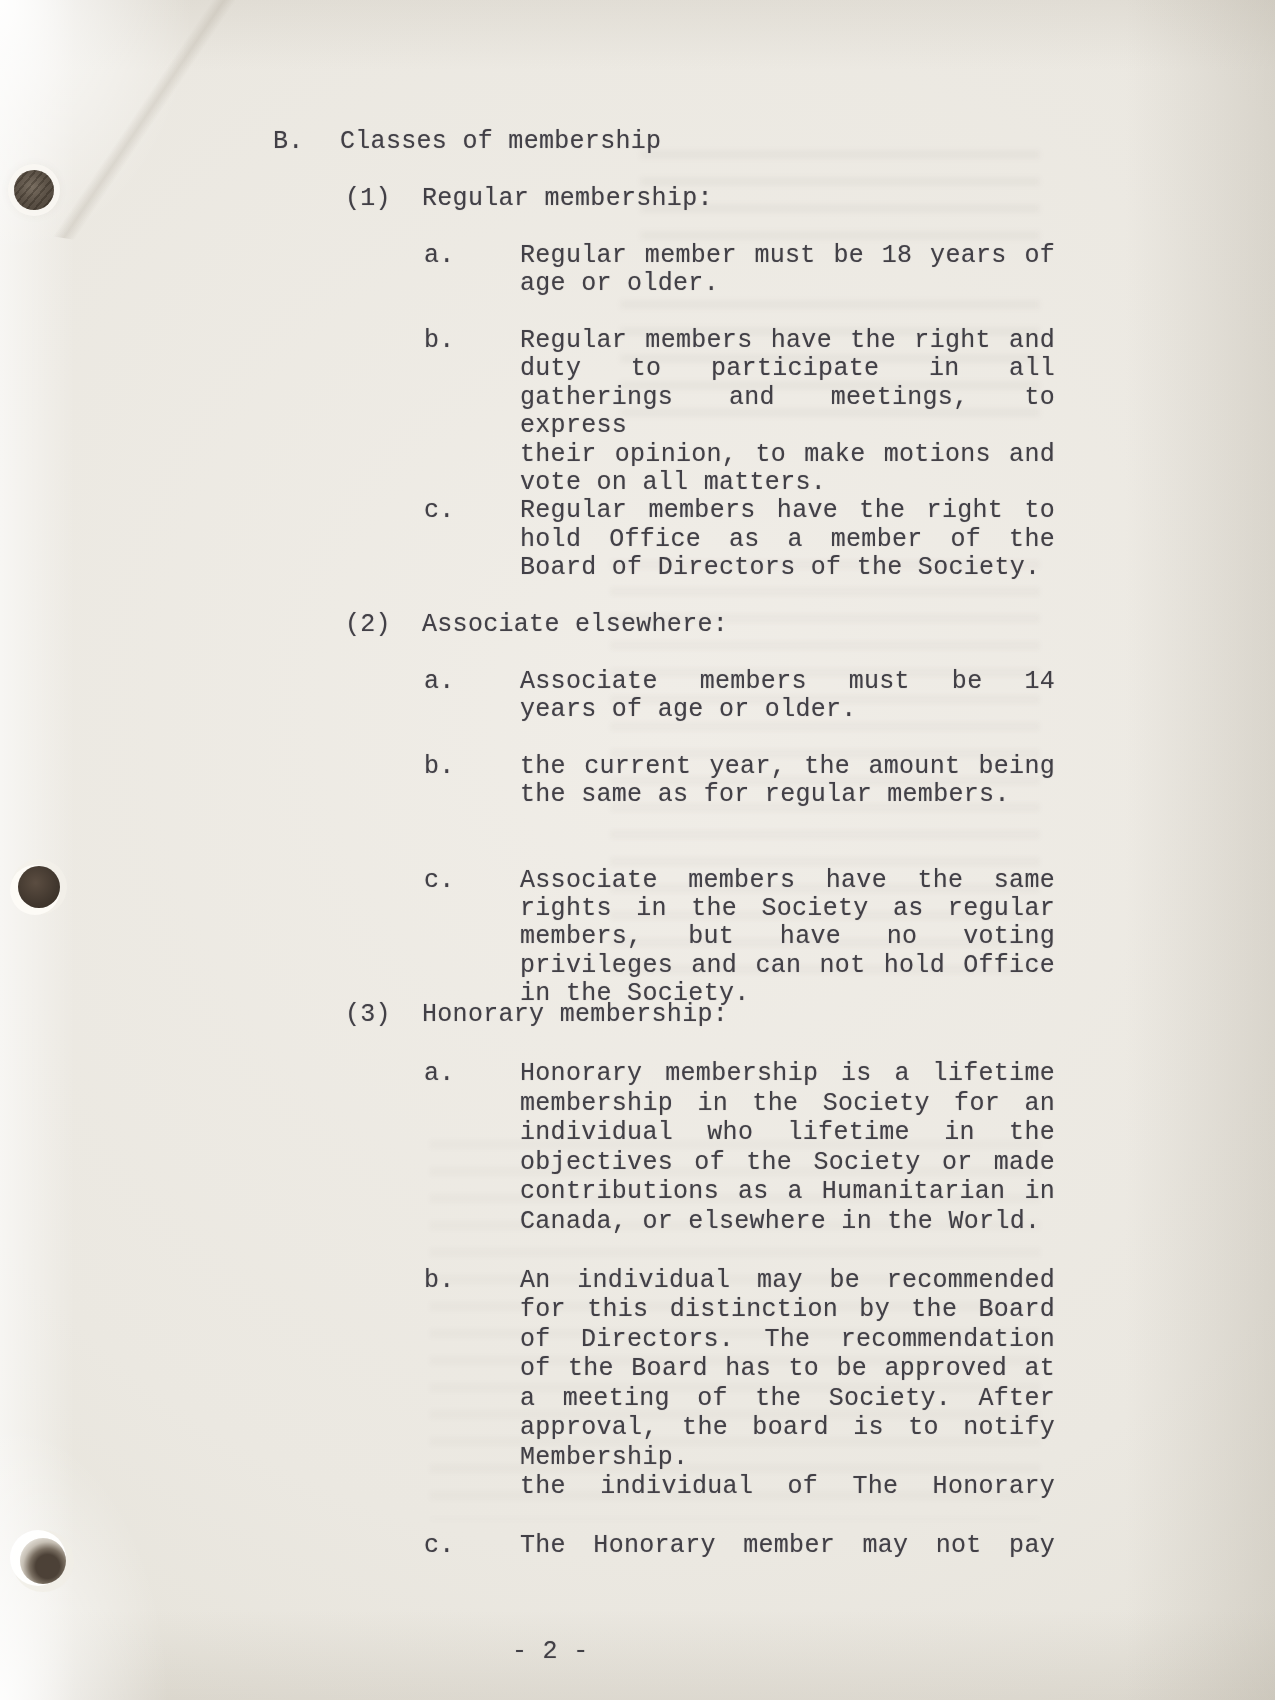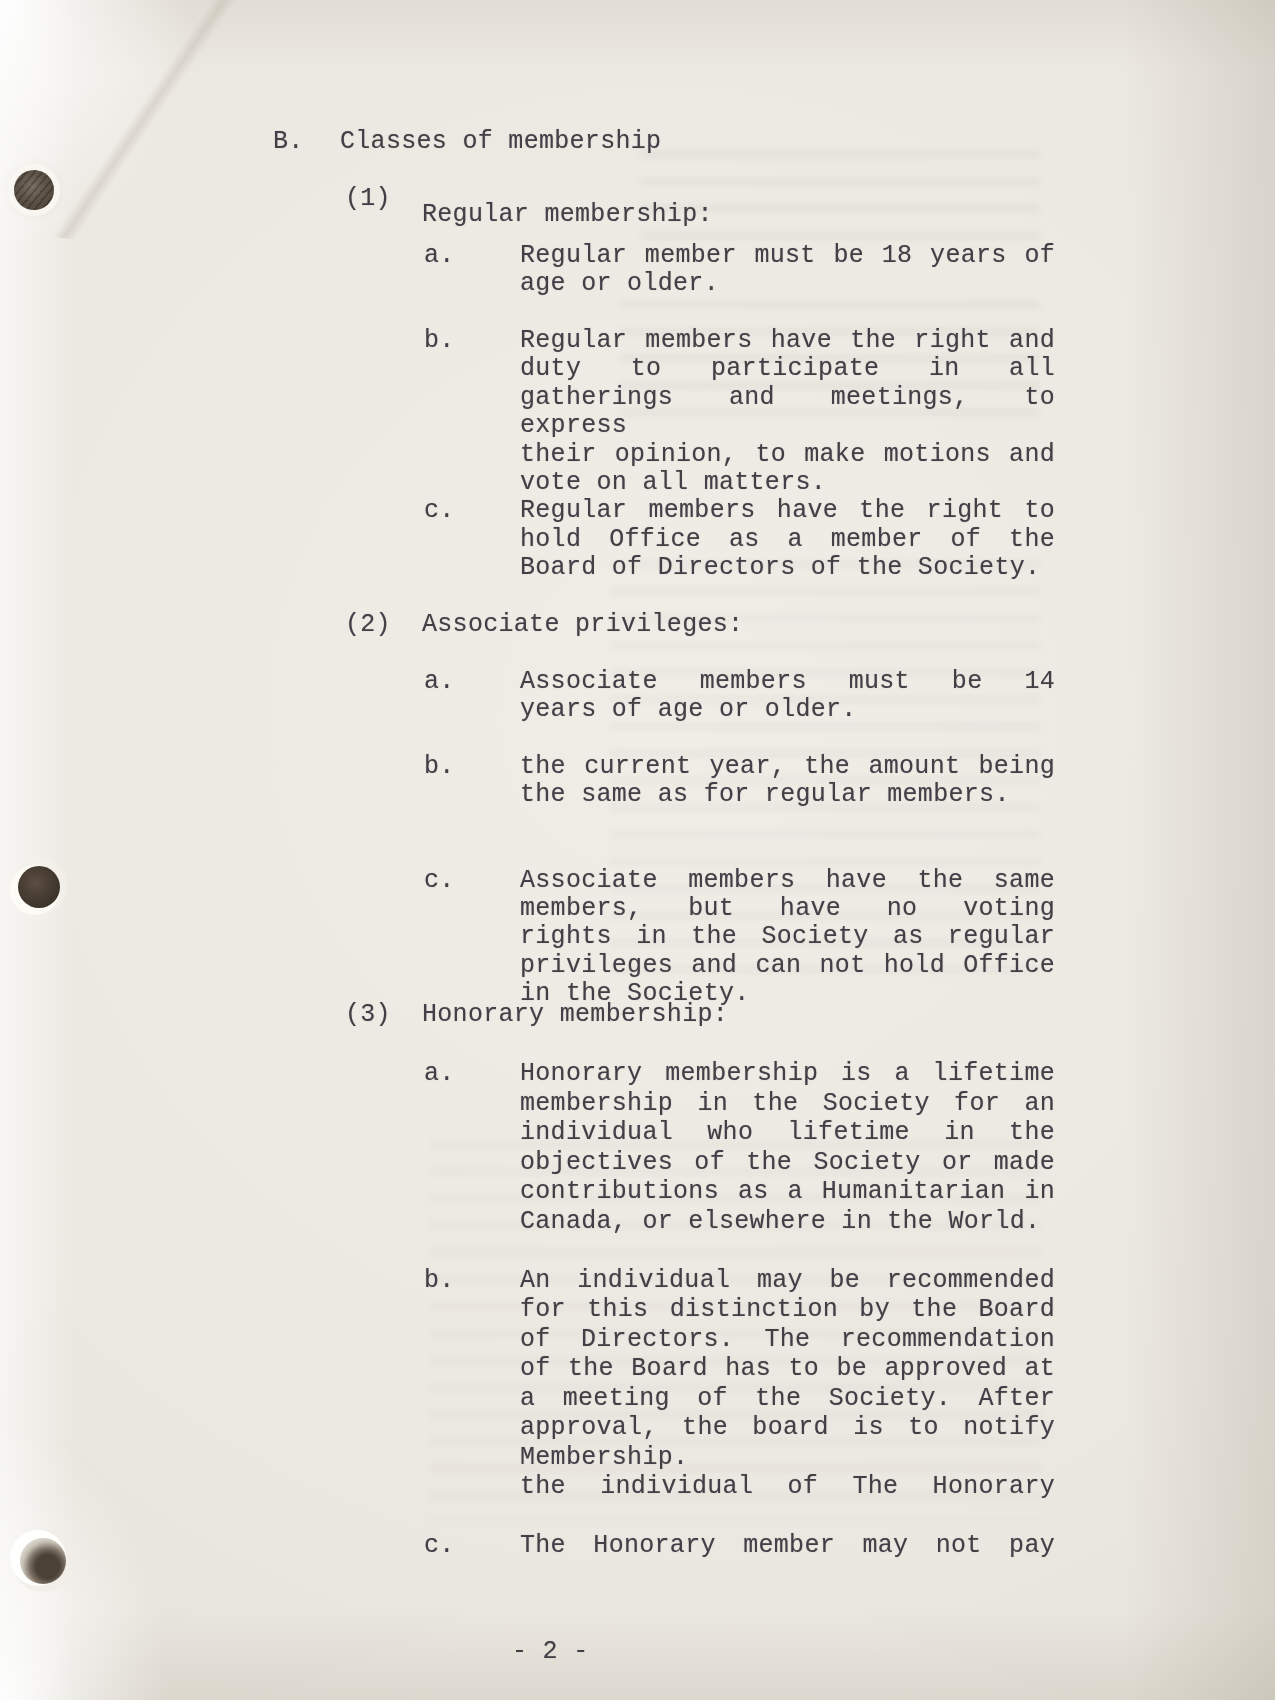--- a/index.html
+++ b/index.html
@@ -83,57 +83,57 @@
 
   <div class="hole hole-1"></div>
   <div class="hole hole-2"></div>
   <div class="hole hole-3"></div>
 
   <div class="tw" style="left:273px; top:128px;">B.</div>
   <div class="tw" style="left:340px; top:128px;">Classes of membership</div>
 
   <div id="content">
       <div class="tw" style="left: 345px; top: 185px; line-height: 28.4px;">(1)</div>
-      <div class="tw" style="left: 422px; top: 185px; line-height: 28.4px; margin-top: 16px;">Regular membership:</div>
+      <div class="tw" style="left: 422px; top: 185px; line-height: 28.4px;">Regular membership:</div>
       <div class="tw" style="left: 424px; top: 241.8px; line-height: 28.4px;">a.</div>
       <div class="tw body-block" style="left: 520px; top: 241.8px; line-height: 28.4px; width: 535px;">
         <div class="line">Regular member must be 18 years of</div>
         <div class="line last">age or older.</div>
       </div>
       <div class="tw" style="left: 424px; top: 327px; line-height: 28.4px;">b.</div>
       <div class="tw body-block" style="left: 520px; top: 327px; line-height: 28.4px; width: 535px;">
         <div class="line">Regular members have the right and</div>
         <div class="line">duty to participate in all</div>
         <div class="line">gatherings and meetings, to express</div>
         <div class="line">their opinion, to make motions and</div>
         <div class="line last">vote on all matters.</div>
       </div>
       <div class="tw" style="left: 424px; top: 497.4px; line-height: 28.4px;">c.</div>
       <div class="tw body-block" style="left: 520px; top: 497.4px; line-height: 28.4px; width: 535px;">
         <div class="line">Regular members have the right to</div>
         <div class="line">hold Office as a member of the</div>
         <div class="line last">Board of Directors of the Society.</div>
       </div>
       <div class="tw" style="left: 345px; top: 611px; line-height: 28.4px;">(2)</div>
-      <div class="tw" style="left: 422px; top: 611px; line-height: 28.4px;">Associate privileges:</div>
+      <div class="tw" style="left: 422px; top: 611px; line-height: 28.4px;">Associate elsewhere:</div>
       <div class="tw" style="left: 424px; top: 667.8px; line-height: 28.4px;">a.</div>
       <div class="tw body-block" style="left: 520px; top: 667.8px; line-height: 28.4px; width: 535px;">
         <div class="line">Associate members must be 14</div>
         <div class="line last">years of age or older.</div>
       </div>
       <div class="tw" style="left: 424px; top: 753px; line-height: 28.4px;">b.</div>
       <div class="tw body-block" style="left: 520px; top: 753px; line-height: 28.4px; width: 535px;">
         <div class="line">the current year, the amount being</div>
         <div class="line last">the same as for regular members.</div>
       </div>
       <div class="tw" style="left: 424px; top: 866.6px; line-height: 28.4px;">c.</div>
       <div class="tw body-block" style="left: 520px; top: 866.6px; line-height: 28.4px; width: 535px;">
         <div class="line">Associate members have the same</div>
+        <div class="line">rights in the Society as regular</div>
         <div class="line">members, but have no voting</div>
-        <div class="line">rights in the Society as regular</div>
         <div class="line">privileges and can not hold Office</div>
         <div class="line last">in the Society.</div>
       </div>
       <div class="tw" style="left: 345px; top: 1000px; line-height: 29.5px;">(3)</div>
       <div class="tw" style="left: 422px; top: 1000px; line-height: 29.5px;">Honorary membership:</div>
       <div class="tw" style="left: 424px; top: 1059px; line-height: 29.5px;">a.</div>
       <div class="tw body-block" style="left: 520px; top: 1059px; line-height: 29.5px; width: 535px;">
         <div class="line">Honorary membership is a lifetime</div>
         <div class="line">membership in the Society for an</div>
         <div class="line">individual who lifetime in the</div>

